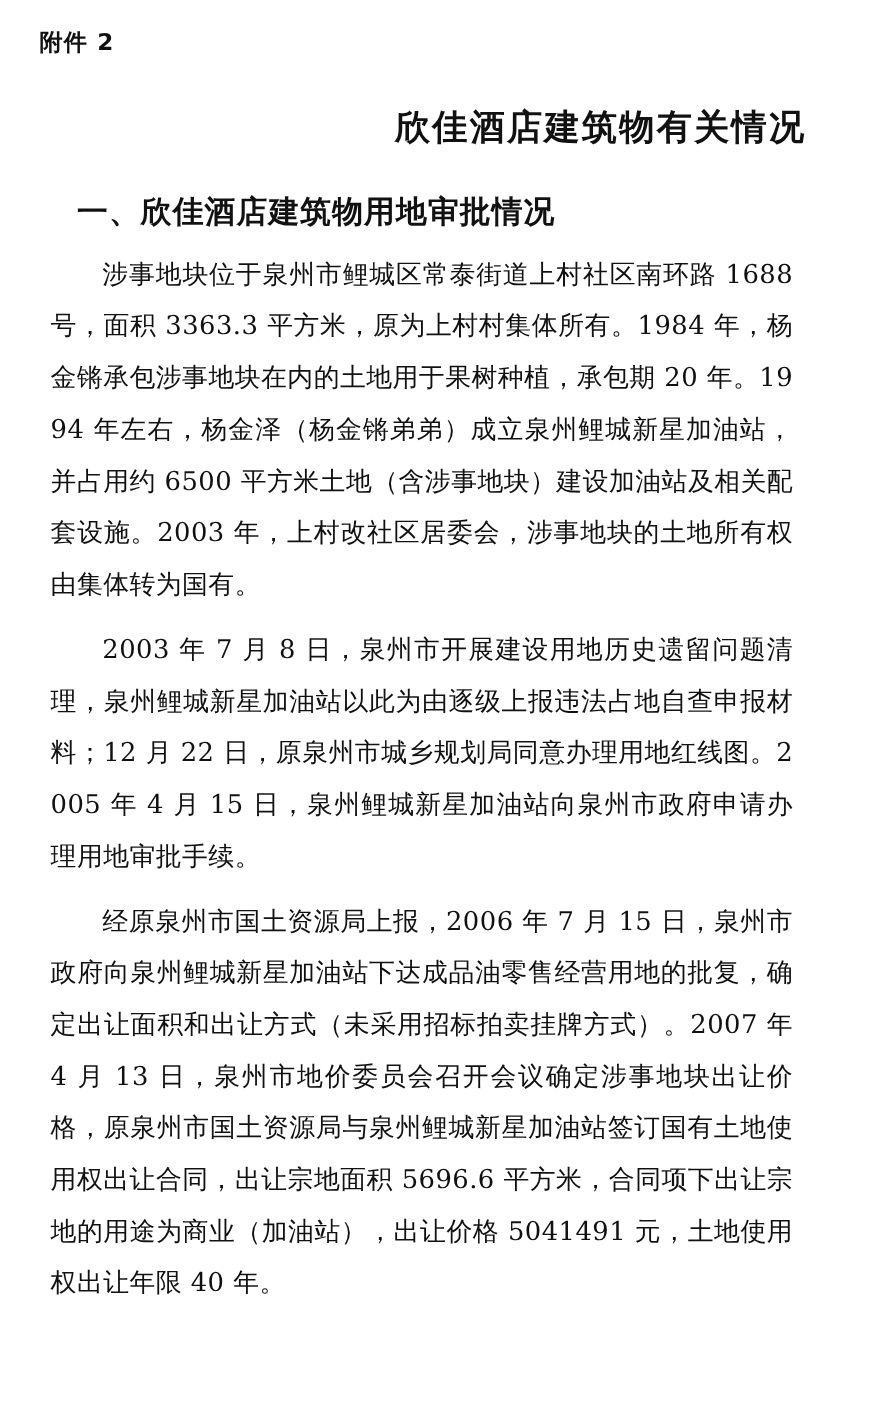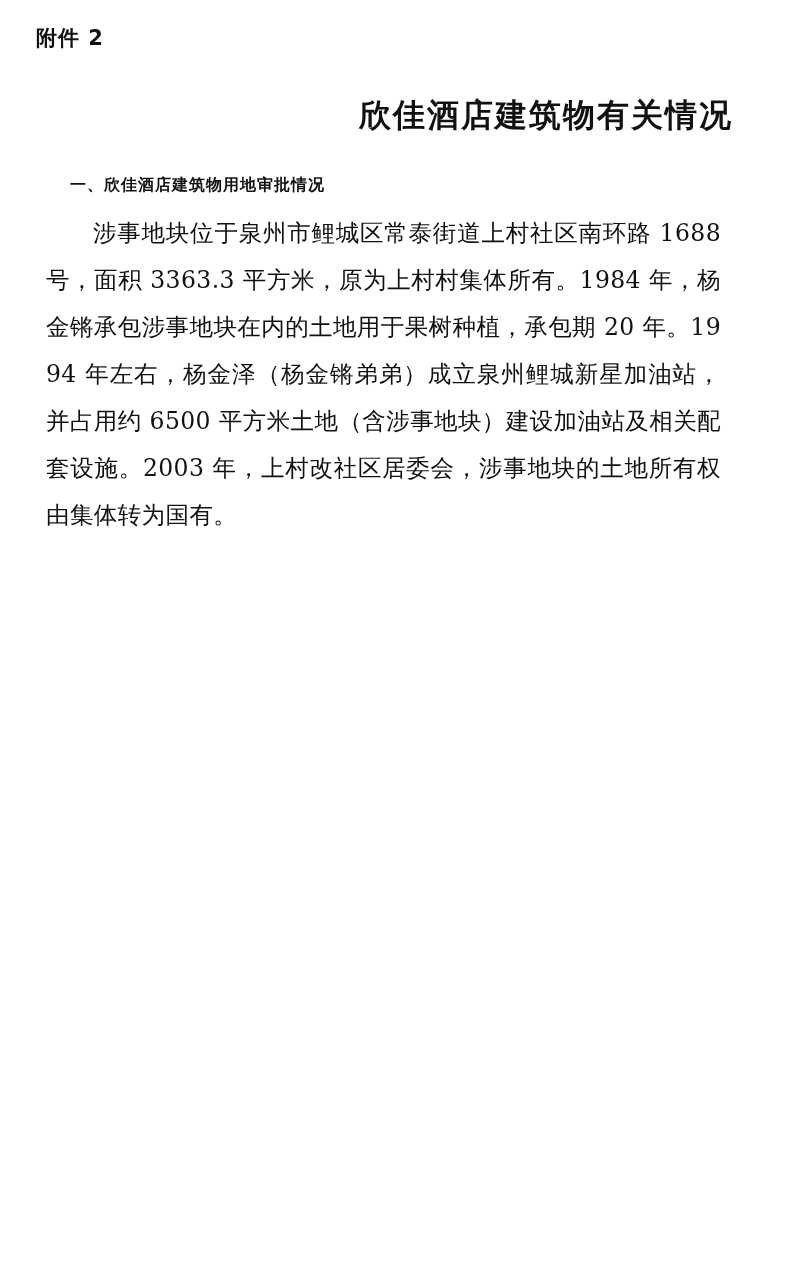--- a/index.html
+++ b/index.html
@@ -34,21 +34,21 @@
     font-family: "DejaVu Sans", sans-serif;
     font-weight: bold;
     font-size: 32px;
     letter-spacing: 2px;
     margin: 44px 0 0 0;
     line-height: 1.25;
   }
   .section-heading {
     font-family: "DejaVu Sans", sans-serif;
     font-weight: bold;
-    font-size: 16px;
+    font-size: 28px;
     letter-spacing: 1px;
     margin: 40px 0 0 36px;
     line-height: 1.3;
   }
   .body-block {
     margin-top: 14px;
   }
   p.para {
     font-size: 23.5px;
     line-height: 47px;
@@ -69,15 +69,17 @@
 <div class="page">
 
   <div class="attachment-label">附件 2</div>
 
   <h1 class="doc-title">欣佳酒店建筑物有关情况</h1>
 
   <h2 class="section-heading">一、欣佳酒店建筑物用地审批情况</h2>
 
   <div class="body-block">
     <p class="para">涉事地块位于泉州市鲤城区常泰街道上村社区南环路 1688 号，面积 3363.3 平方米，原为上村村集体所有。1984 年，杨金锵承包涉事地块在内的土地用于果树种植，承包期 20 年。1994 年左右，杨金泽（杨金锵弟弟）成立泉州鲤城新星加油站，并占用约 6500 平方米土地（含涉事地块）建设加油站及相关配套设施。2003 年，上村改社区居委会，涉事地块的土地所有权由集体转为国有。</p>
+    <p class="para">2003 年 7 月 8 日，泉州市开展建设用地历史遗留问题清理，泉州鲤城新星加油站以此为由逐级上报违法占地自查申报材料；12 月 22 日，原泉州市城乡规划局同意办理用地红线图。2005 年 4 月 15 日，泉州鲤城新星加油站向泉州市政府申请办理用地审批手续。</p>
+    <p class="para">经原泉州市国土资源局上报，2006 年 7 月 15 日，泉州市政府向泉州鲤城新星加油站下达成品油零售经营用地的批复，确定出让面积和出让方式（未采用招标拍卖挂牌方式）。2007 年 4 月 13 日，泉州市地价委员会召开会议确定涉事地块出让价格，原泉州市国土资源局与泉州鲤城新星加油站签订国有土地使用权出让合同，出让宗地面积 5696.6 平方米，合同项下出让宗地的用途为商业（加油站），出让价格 5041491 元，土地使用权出让年限 40 年。</p>
   </div>
 
 </div>
 
 </body></html>

